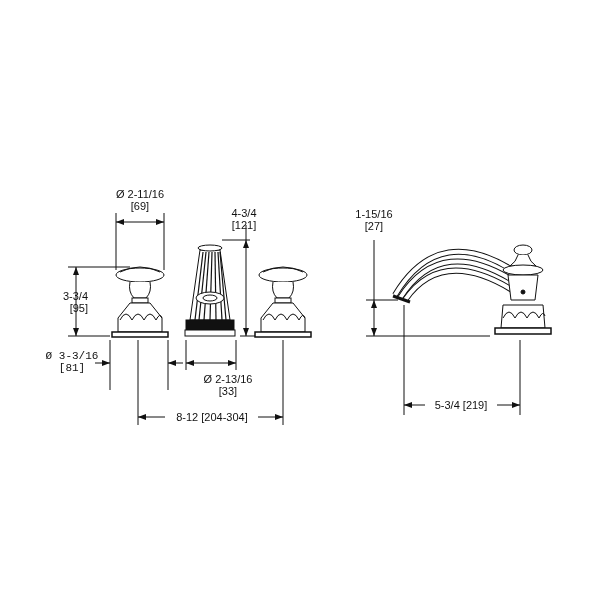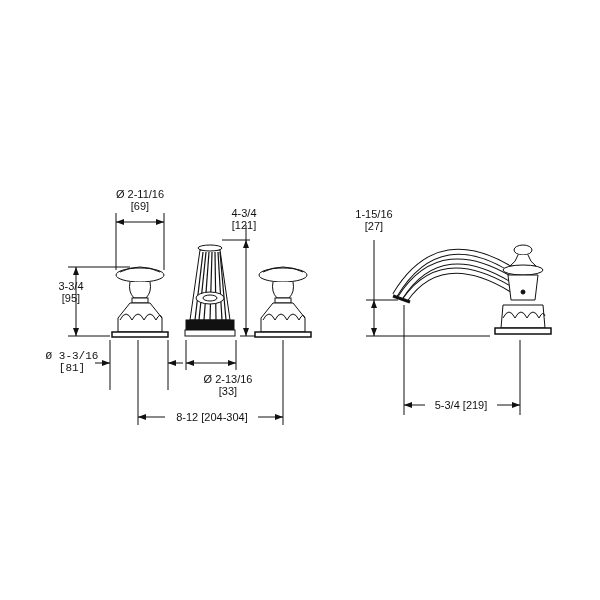--- a/index.html
+++ b/index.html
@@ -122,21 +122,21 @@
       <line x1="404" y1="405" x2="425" y2="405" marker-start="url(#ah)"></line>
       <line x1="497" y1="405" x2="520" y2="405" marker-end="url(#ah)"></line>
     </g>
   </g>
 </svg>
 
 <div class="lbl" style="left:108px;top:188px;width:64px;">
   <div>Ø 2-11/16</div>
   <div>[69]</div>
 </div>
-<div class="lbl" style="left:54px;top:280px;width:34px;text-align:center;">
+<div class="lbl" style="left:54px;top:290px;width:34px;text-align:right;">
   <div>3-3/4</div>
   <div>[95]</div>
 </div>
 <div class="lbl" style="left:44px;top:350px;width:56px;font-family:Liberation Mono, monospace;">
   <div>Ø 3-3/16</div>
   <div>[81]</div>
 </div>
 <div class="lbl" style="left:224px;top:207px;width:40px;">
   <div>4-3/4</div>
   <div>[121]</div>

